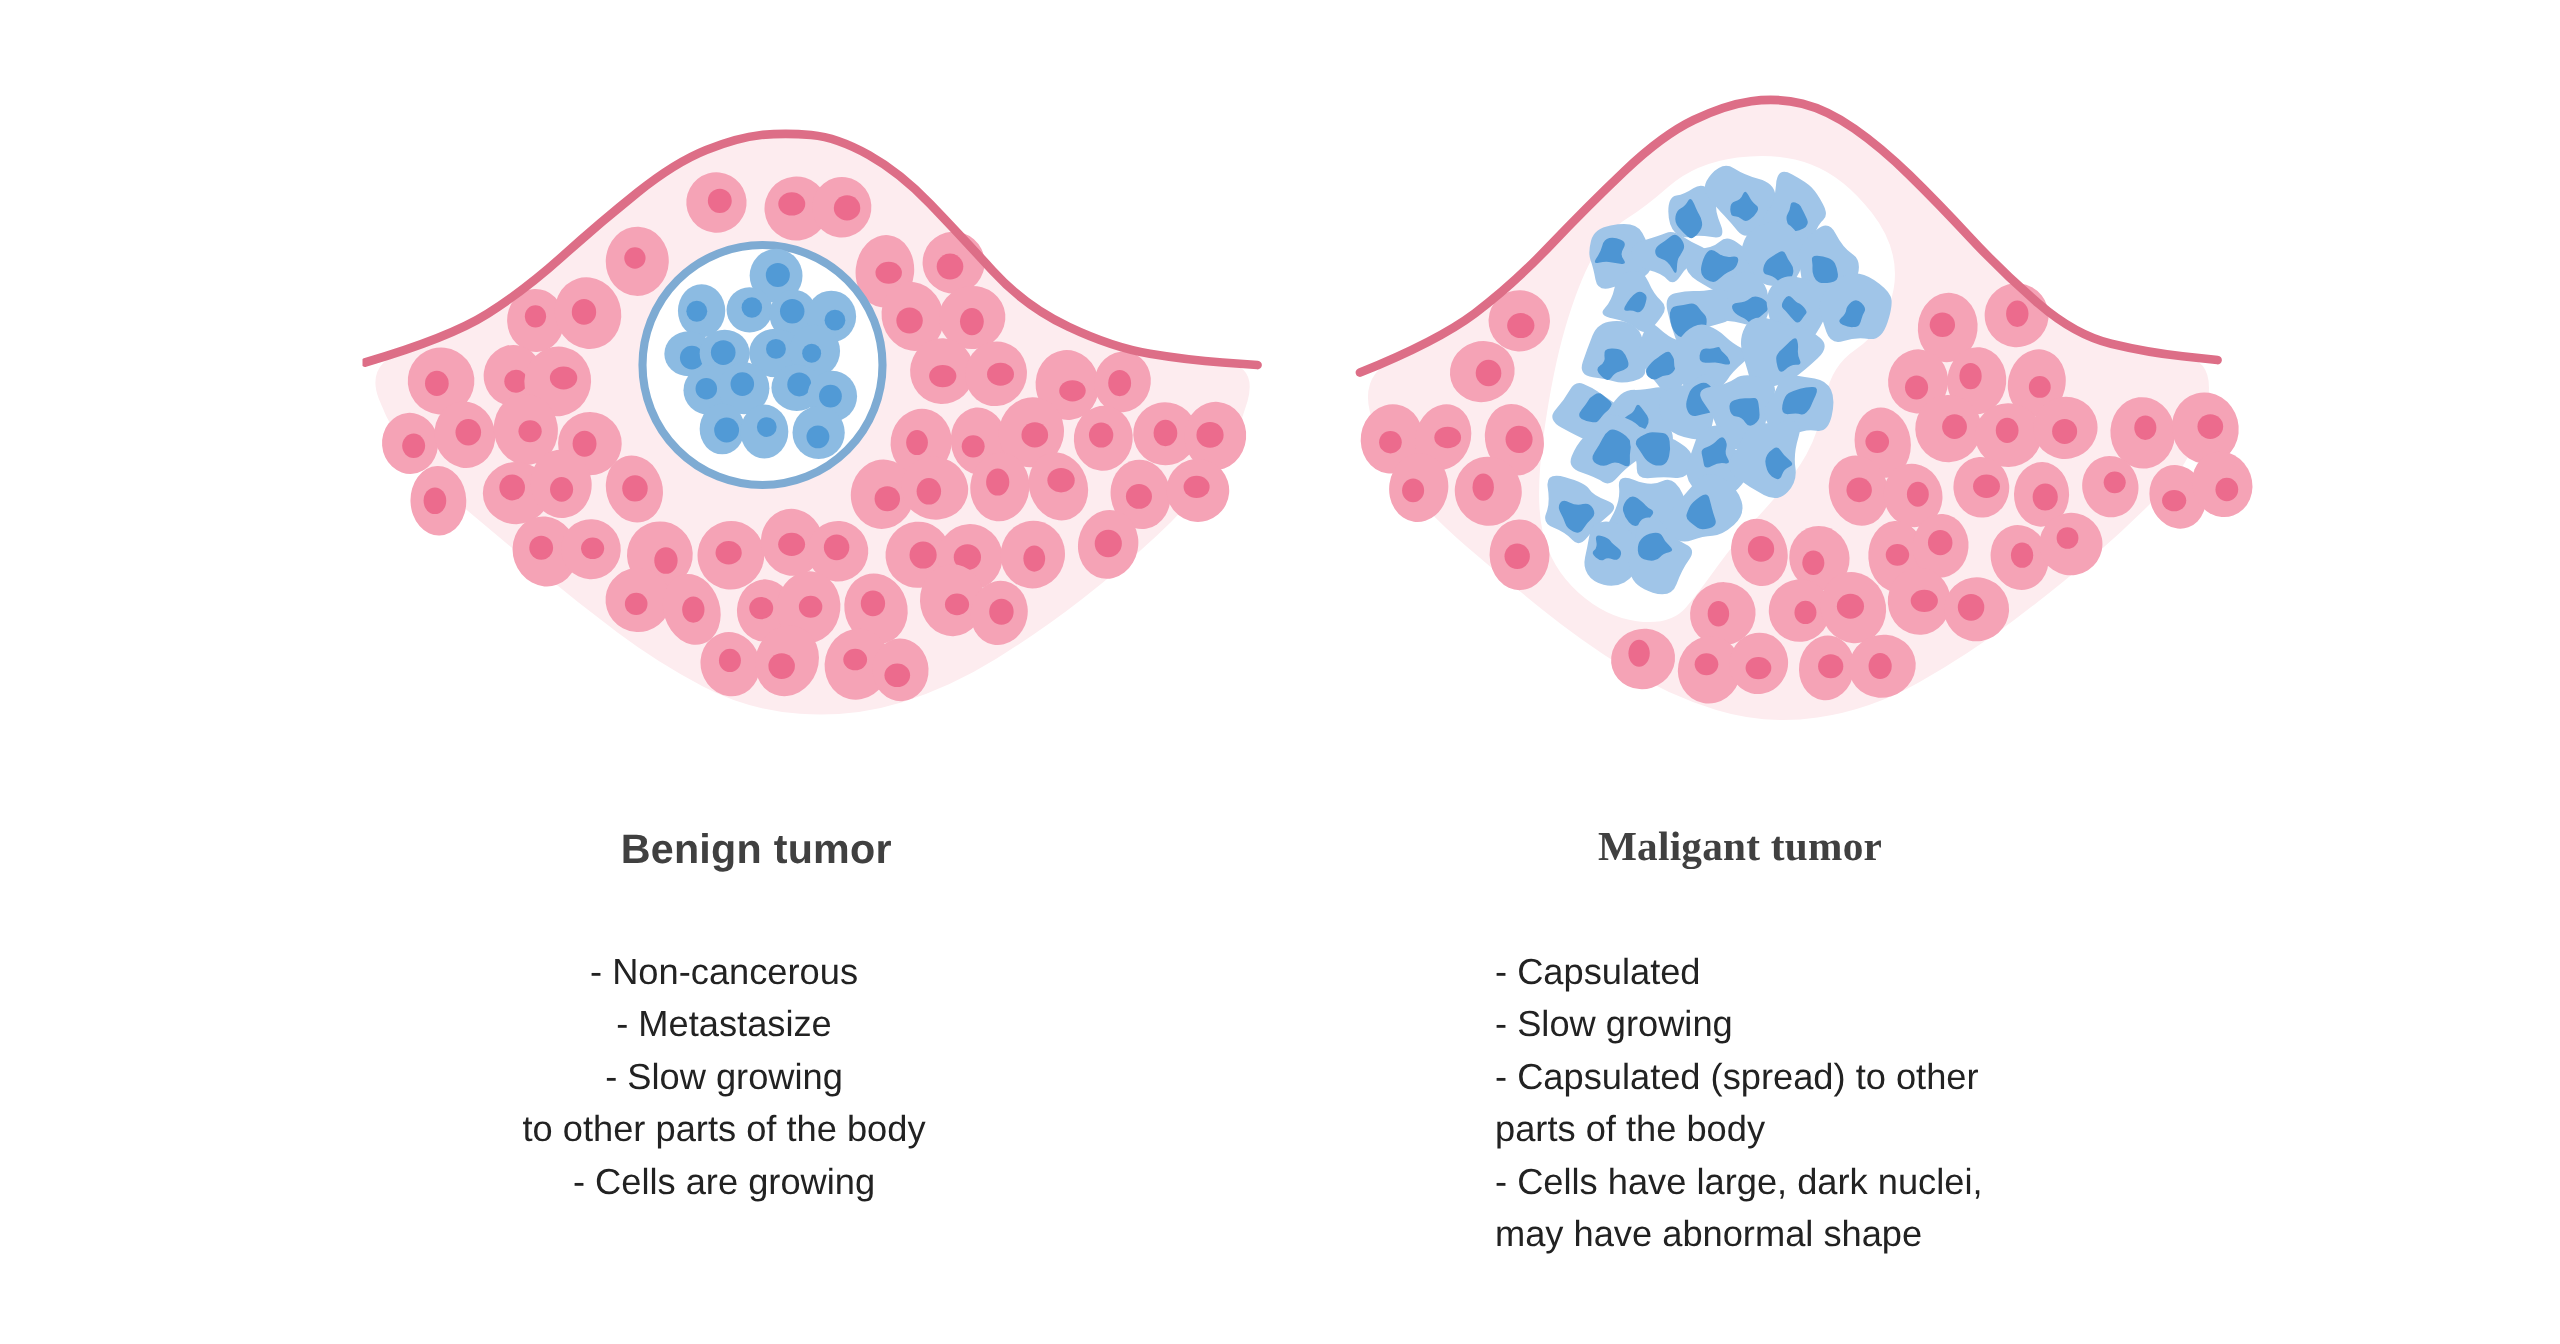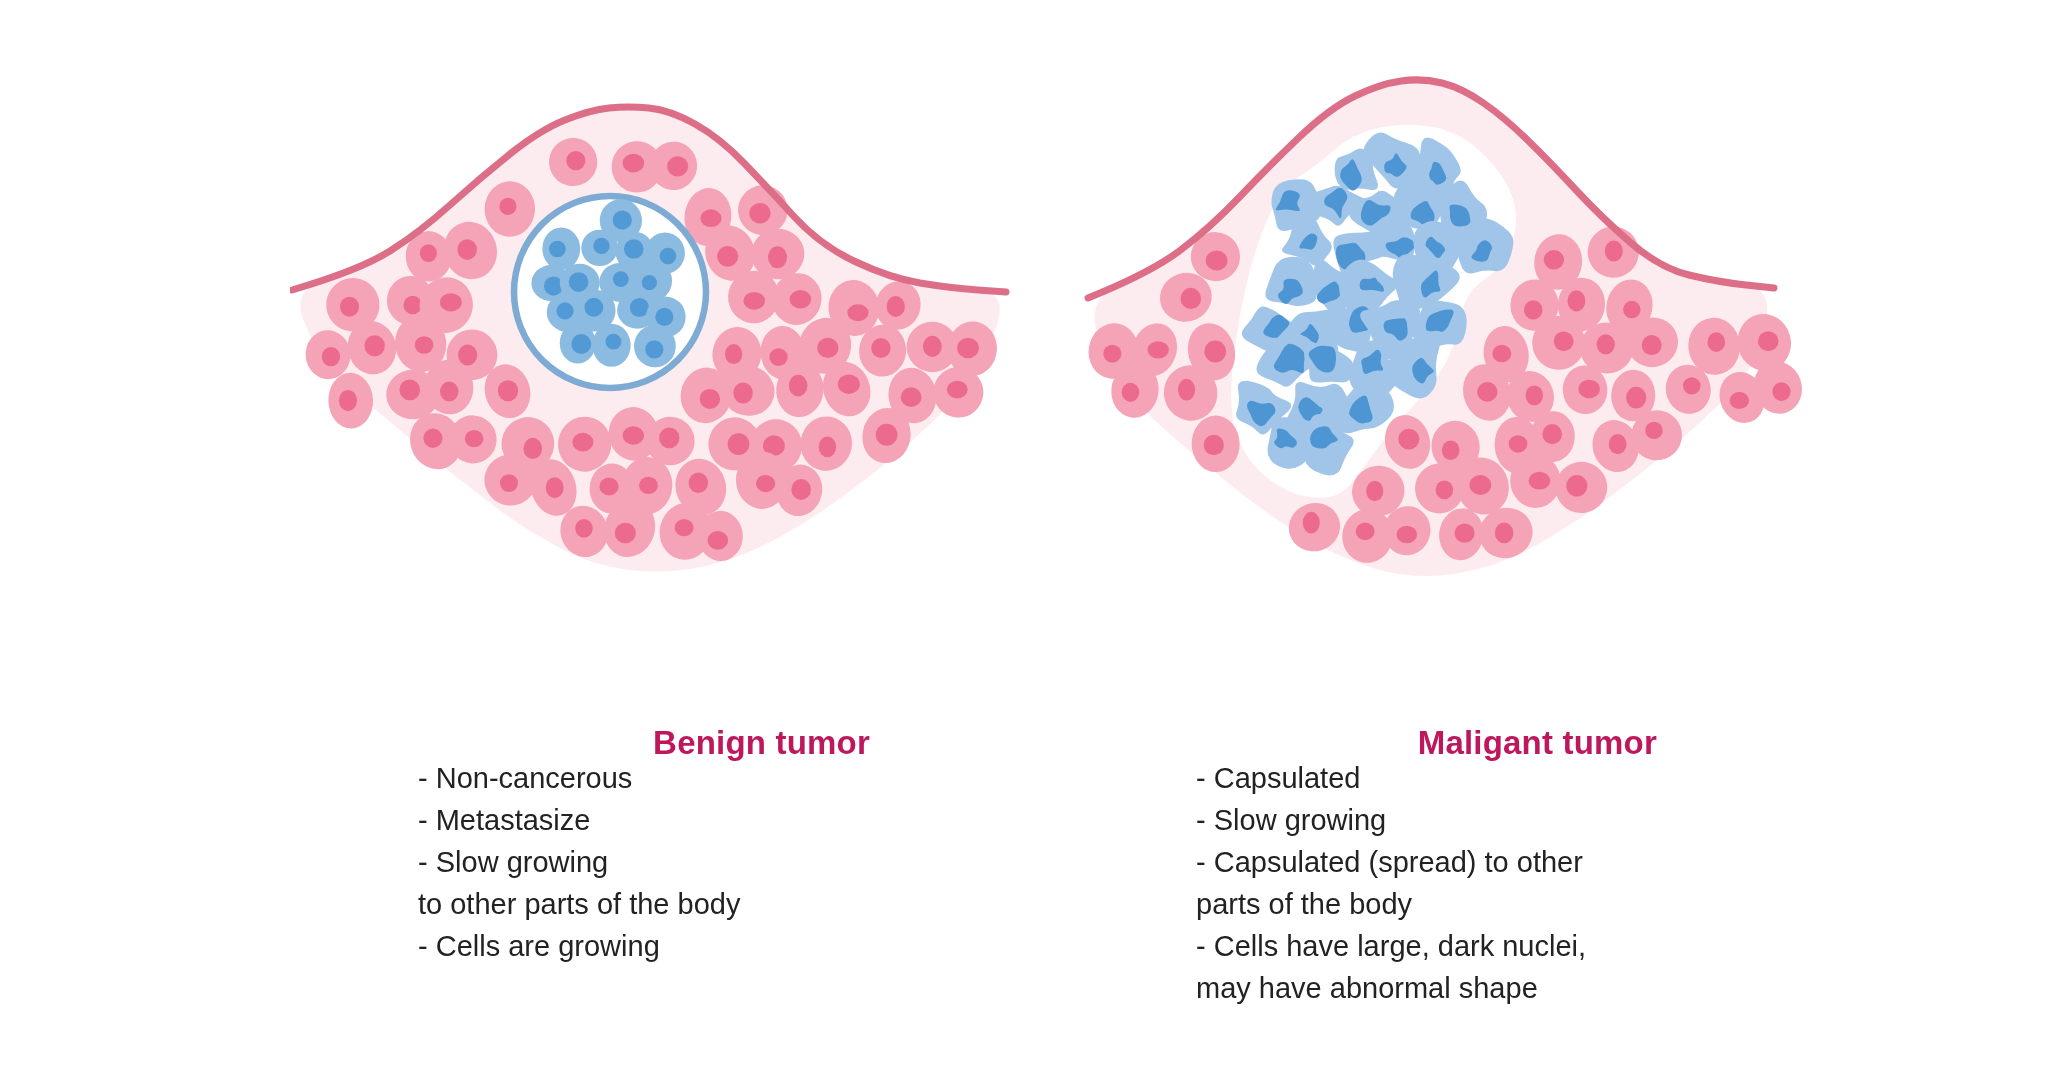--- a/index.html
+++ b/index.html
@@ -1,26 +1,26 @@
 <!DOCTYPE html>
 <html><head>
 <meta charset="utf-8">
 <style>
   html,body{margin:0;padding:0;background:#ffffff;}
   .stage{position:relative;width:2048px;height:1075px;background:#ffffff;overflow:hidden;
          font-family:"Liberation Sans", sans-serif;}
   .illustration{position:absolute;top:30px;}
   #svg-benign{left:290px;}
   #svg-malignant{left:1050px;}
-  .panel-title{position:absolute;top:724px;width:530px;text-align:right;
-               font-size:33px;font-weight:700;color:#be185d;letter-spacing:.2px;}
+  .panel-title{position:absolute;top:660px;width:530px;text-align:center;
+               font-size:33px;font-weight:700;color:#404040;letter-spacing:.2px;}
   .title-benign{left:340px;}
-  .title-malignant{left:1127px;}
+  .title-malignant{left:1127px;font-family:Liberation Serif, serif;}
   .feature-list{position:absolute;top:757px;font-size:29px;color:#222222;}
-  .list-benign{left:418px;}
+  .list-benign{left:418px;text-align:center;}
   .list-malignant{left:1196px;}
   .feature-line{line-height:42px;white-space:nowrap;}
 </style>
 </head>
 <body>
 
 <div class="stage">
 
   <svg id="svg-benign" class="illustration" width="720" height="560" viewBox="0 0 720 560">
       <path d="M 13 289 Q 2 260 36 250 Q 70 240 100 221 Q 130 202 160 175 Q 190 148 220 124 Q 250 100 275 90 Q 300 80 319 78 Q 338 76 359 78 Q 380 80 405 94 Q 430 108 454 133 Q 478 158 504 186.5 Q 530 215 565 231.5 Q 600 248 630 253 Q 660 258 688 260 Q 716 262 708 291 Q 700 320 682 346 Q 664 372 636 398 Q 608 424 576 449 Q 544 474 507 497 Q 470 520 431 532 Q 392 544 350 541 Q 308 538 272 519 Q 236 500 204 476 Q 172 452 142 427 Q 112 402 87 381 Q 62 360 43 339 Q 24 318 13 289 Z" fill="#fdecef"></path>

